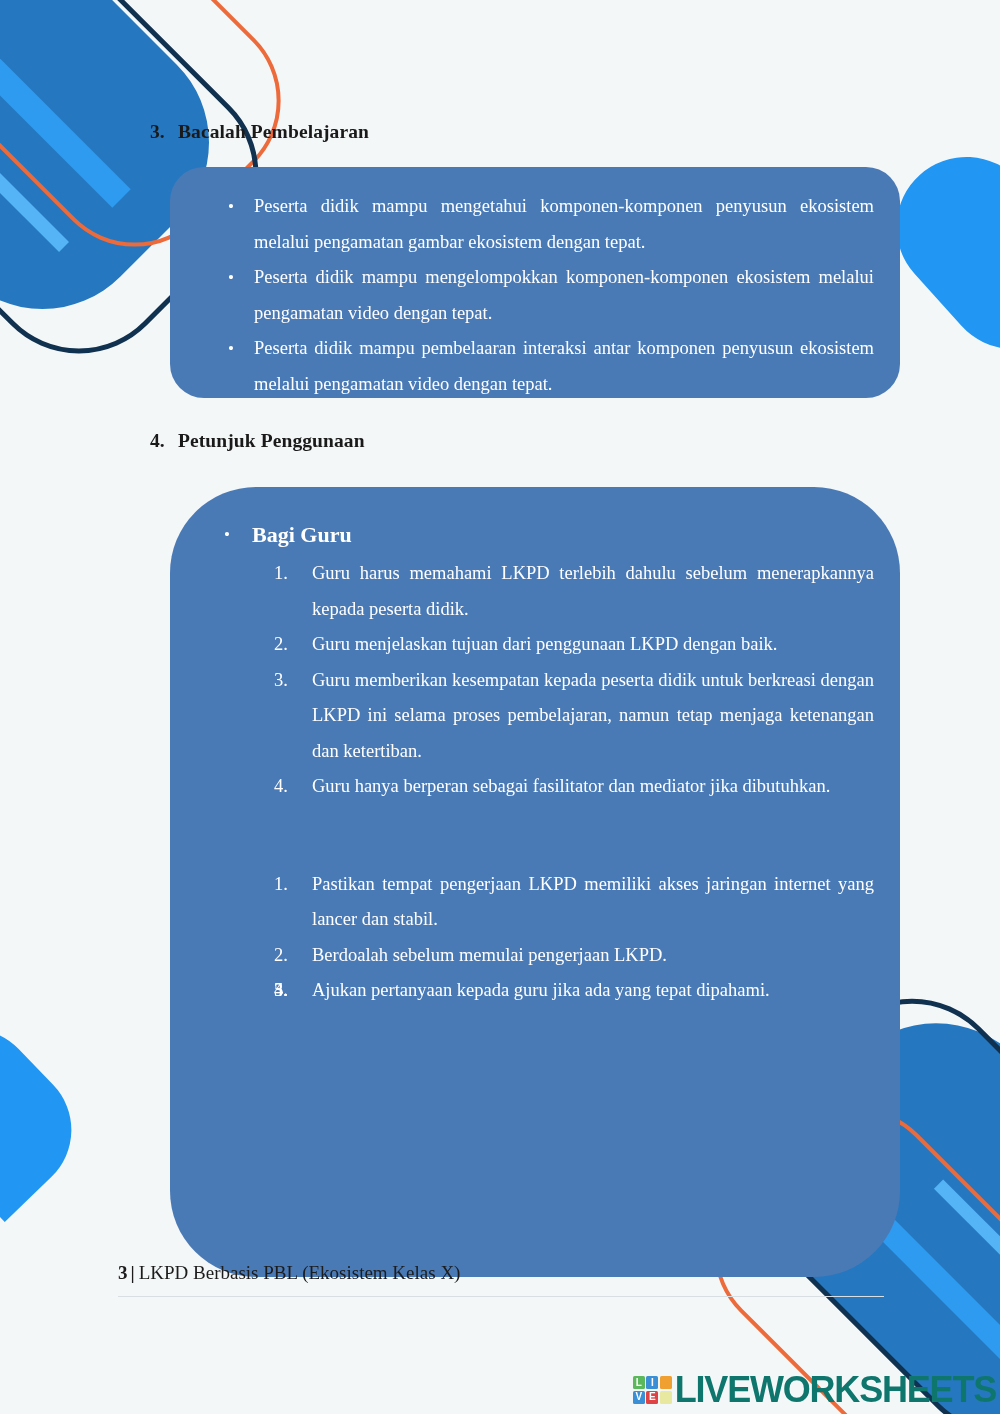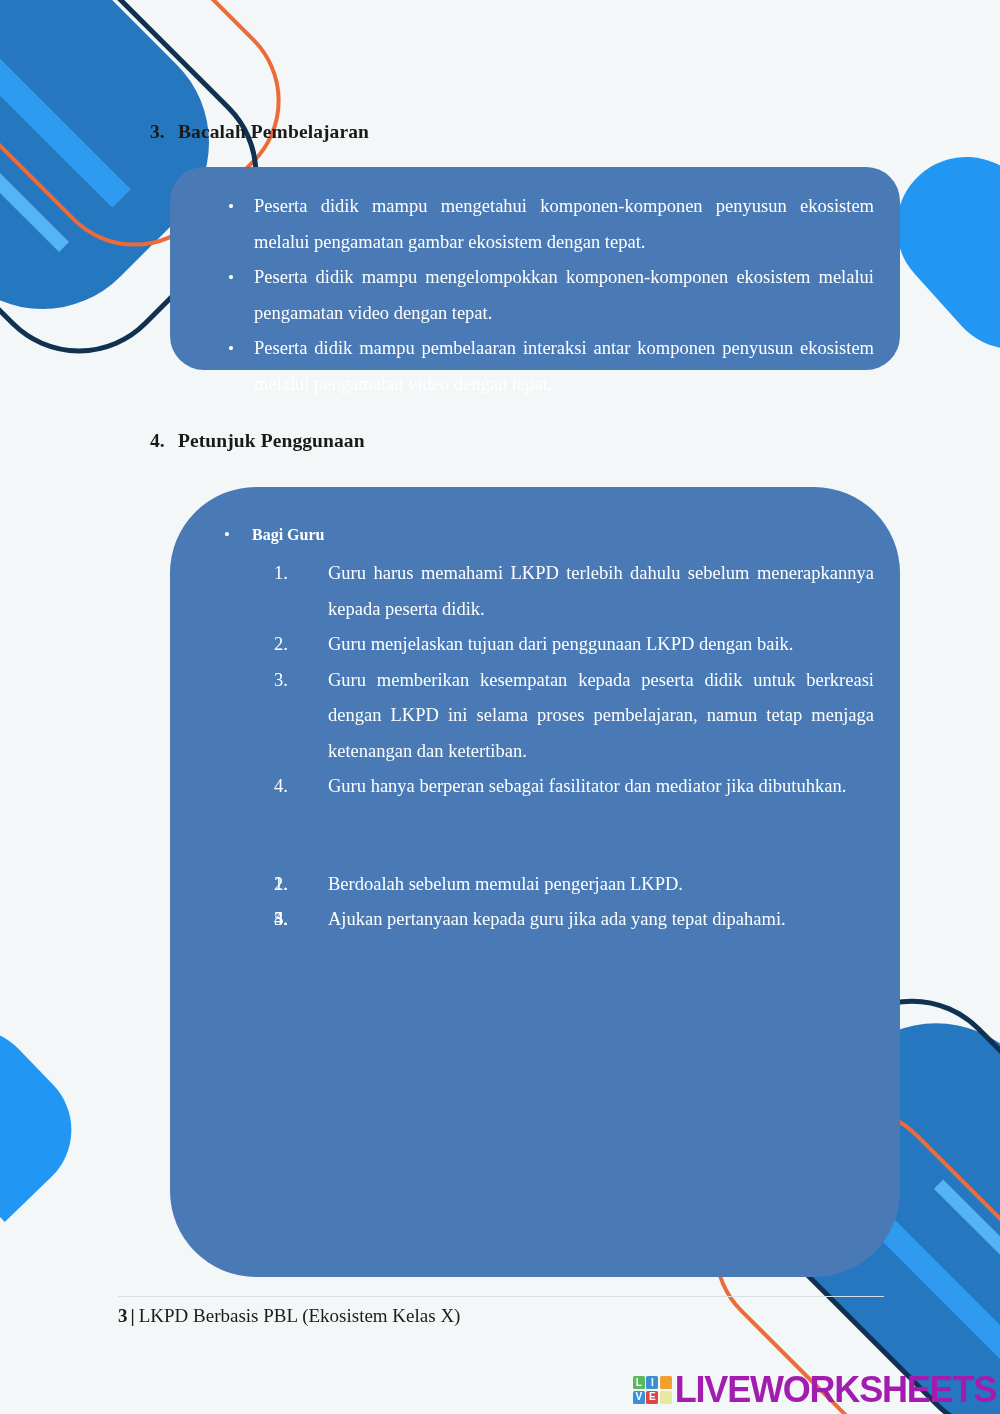--- a/index.html
+++ b/index.html
@@ -165,21 +165,21 @@
   .panel {
     position: absolute;
     background: #4a7ab5;
     color: #ffffff;
     box-sizing: border-box;
   }
   .panel-tujuan {
     left: 170px;
     top: 167px;
     width: 730px;
-    height: 203px;
+    height: 231px;
     border-radius: 34px;
     padding: 22px 26px 12px 26px;
   }
   .panel-petunjuk {
     left: 170px;
     top: 487px;
     width: 730px;
     height: 790px;
     border-radius: 86px;
     padding: 30px 26px 0 26px;
@@ -206,21 +206,21 @@
     top: 0;
     font-size: 17px;
     line-height: 35.5px;
     color: #ffffff;
   }
 
   .group-title {
     position: relative;
     padding-left: 56px;
     font-weight: bold;
-    font-size: 16px;
+    font-size: 22px;
     line-height: 35px;
     margin-bottom: 4px;
   }
   .group-title::before {
     content: "\2022";
     position: absolute;
     left: 28px;
     top: 0;
     font-weight: normal;
     font-size: 17px;
@@ -243,40 +243,39 @@
   ol.steps > li > .marker {
     position: absolute;
     left: 78px;
     top: 0;
     width: 30px;
     text-align: left;
     line-height: 35.5px;
   }
   ol.steps > li > .txt {
     display: block;
-    margin-left: 16px;
   }
   .group-spacer { height: 62px; }
 
   
   .nojust { text-align: left; }
 
   
   .footer-rule {
     position: absolute;
     left: 118px;
     top: 1296px;
     width: 766px;
     height: 1px;
     background: #d8dee2;
   }
   .footer-text {
     position: absolute;
     left: 118px;
-    top: 1305px;
+    top: 1262px;
     font-size: 19px;
     color: #1c1c1c;
     white-space: nowrap;
   }
   .footer-text .pageno {
     font-weight: bold;
   }
   .footer-text .sep {
     font-weight: bold;
     padding: 0 4px 0 3px;
@@ -306,21 +305,21 @@
     font-size: 10px;
     color: #ffffff;
     border-radius: 1.5px;
     line-height: 1;
   }
   .logo-word {
     font-family: "Liberation Sans", sans-serif;
     font-weight: bold;
     font-size: 36px;
     letter-spacing: -1.2px;
-    color: #a21caf;
+    color: #0f766e;
     line-height: 1;
   }
 </style>
 </head>
 <body>
 
 <div class="page">
 
   <div class="deco-layer">
     <div class="deco tl-fill-light"></div>
@@ -382,20 +381,21 @@
           <span class="marker">4.</span>
           <span class="txt">Guru hanya berperan sebagai fasilitator dan mediator jika dibutuhkan.</span>
         </li>
       </ol>
 
       <div class="group-spacer"></div>
 
       <ol class="steps">
         <li>
           <span class="marker">1.</span>
+          <span class="txt">Pastikan tempat pengerjaan LKPD memiliki akses jaringan internet yang lancer dan stabil.</span>
         </li>
         <li class="nojust">
           <span class="marker">2.</span>
           <span class="txt">Berdoalah sebelum memulai pengerjaan LKPD.</span>
         </li>
         <li>
           <span class="marker">3.</span>
         </li>
         <li>
           <span class="marker">4.</span>

